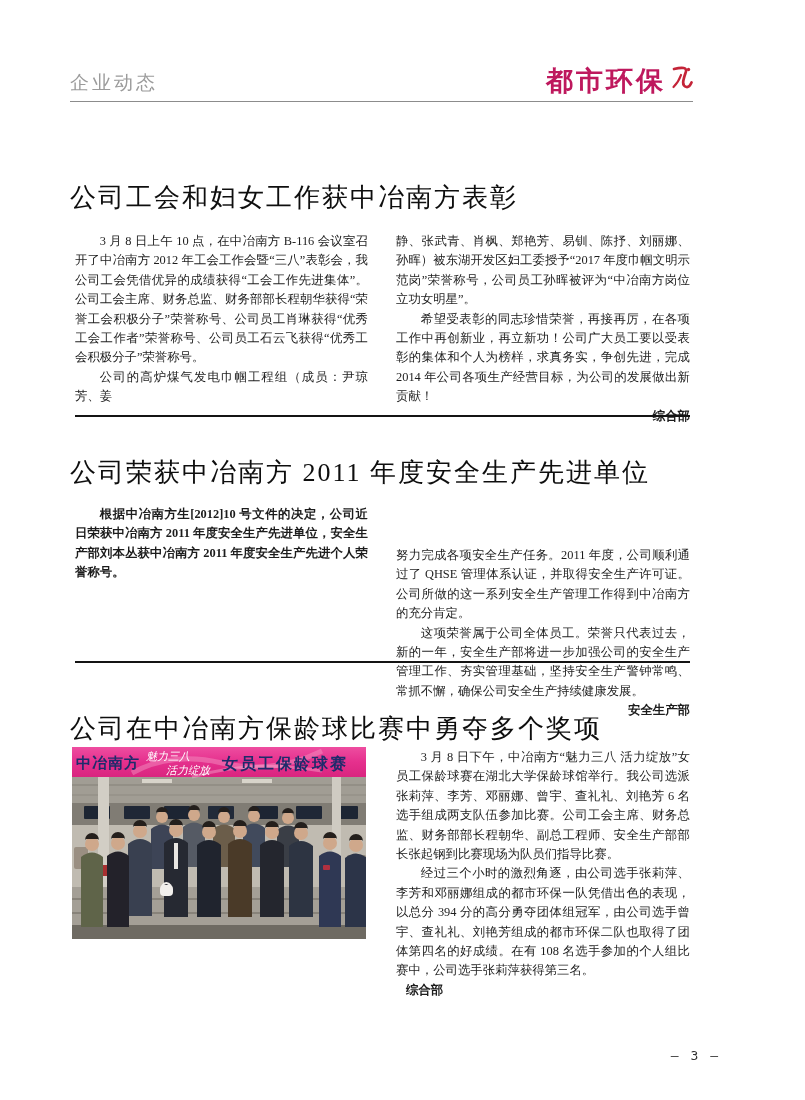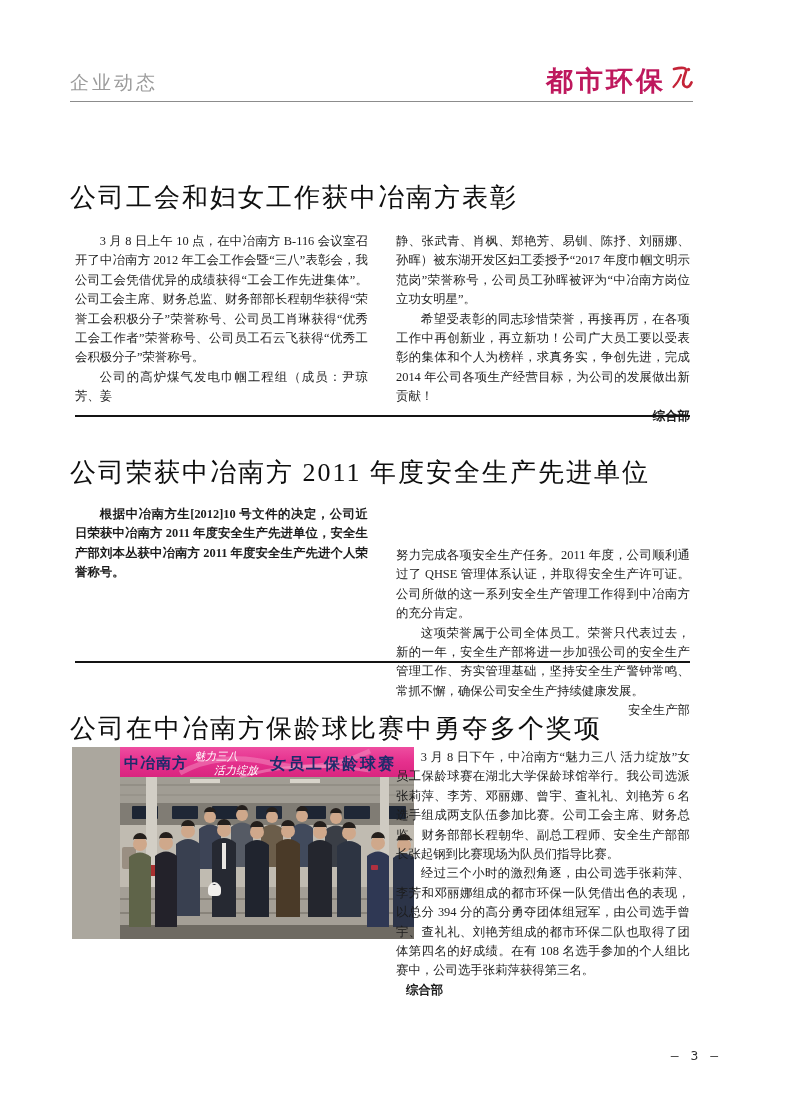--- a/index.html
+++ b/index.html
@@ -43,36 +43,36 @@
   .c-a1r{left:396px;top:232px;width:294px;}
   .c-a2l{left:75px;top:505px;font-weight:bold;}
   .c-a2r{left:396px;top:505px;width:294px;margin-top:41px;}
   .c-a3r{left:396px;top:748px;width:294px;}
 
   .sig-right{
     text-align:right;font-weight:bold;
     font-family:"Liberation Sans","DejaVu Sans",sans-serif;font-size:12.4px;
   }
   .sig-inline{
-    float:right;font-weight:normal;
+    float:right;font-weight:bold;
     font-family:"Liberation Sans","DejaVu Sans",sans-serif;
   }
   .sig-left{
     font-weight:bold;padding-left:0.8em;
     font-family:"Liberation Sans","DejaVu Sans",sans-serif;
   }
 
   .divider{position:absolute;left:75px;width:615px;height:2px;background:#141414;}
   .d1{top:415px;}
   .d2{top:661px;}
 
   
   .photo{
     position:absolute;left:72px;top:747px;width:294px;height:192px;
-    overflow:hidden;background:#aba79e;padding-left:48px;
+    overflow:hidden;background:#aba79e;
   }
   .photo svg{display:block;}
 
   
   .page-num{
     position:absolute;top:1048px;right:85px;font-size:13px;letter-spacing:2px;
     color:#333;font-family:"DejaVu Sans Mono","Liberation Mono",monospace;
   }
 </style>
 </head>

